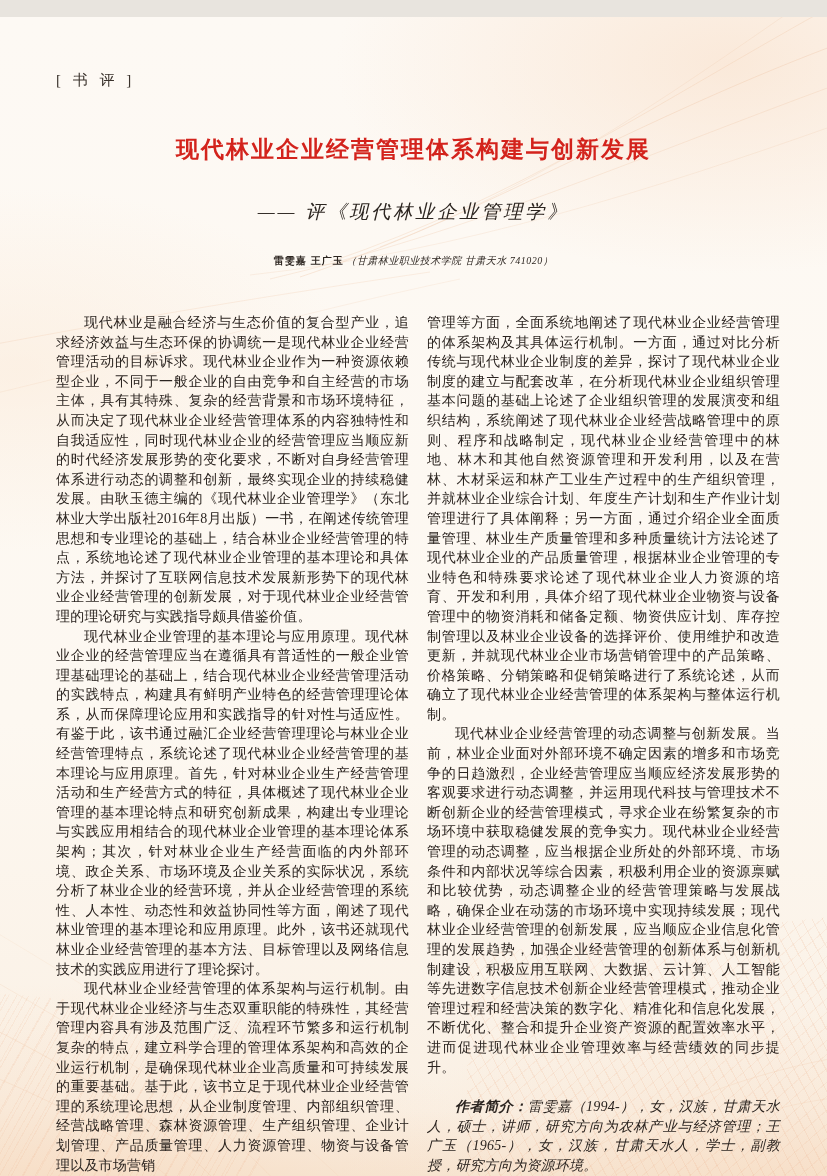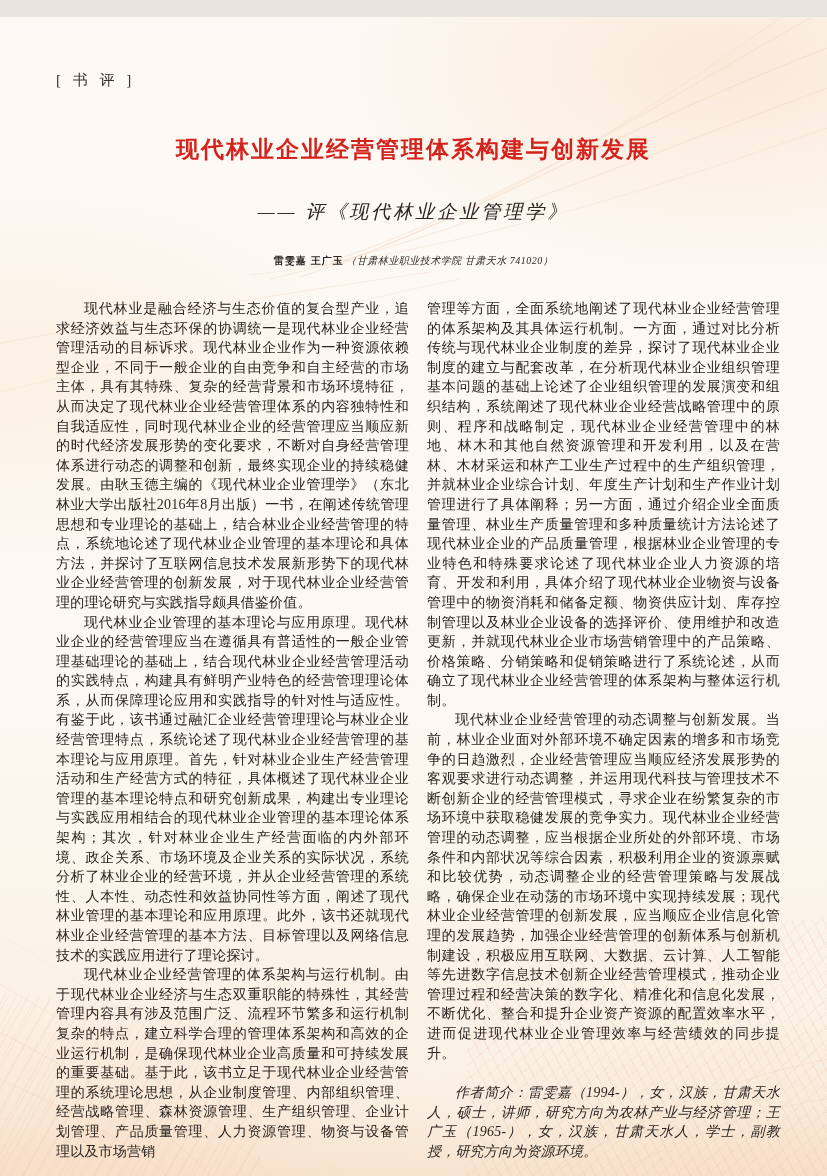--- a/index.html
+++ b/index.html
@@ -43,33 +43,33 @@
   }
   .authors{
     position:absolute; top:237px; left:0; width:100%; text-align:center;
     font-size:10px; color:#2c2520;
   }
   .authors .names{
     font-family:"Liberation Sans","DejaVu Sans",sans-serif; font-weight:bold; letter-spacing:1px;
   }
   .authors .affil{ font-style:italic; letter-spacing:0.5px; }
   .content{
-    position:absolute; left:56px; top:282px; width:724px;
+    position:absolute; left:56px; top:296px; width:724px;
     display:flex; gap:18px;
   }
   .col{ flex:1 1 0; }
   .col p{
     margin:0; font-size:14px; line-height:19.6px; text-align:justify;
     color:#2b2420; letter-spacing:0.2px;
   }
   .indent{ text-indent:2em; }
   .bio{
     margin-top:20px !important; font-style:italic; color:#332a24;
   }
-  .bio .bio-label{ font-weight:normal; }
+  .bio .bio-label{ font-weight:bold; }
 </style>
 </head>
 <body>
 
 <div class="page">
 
   <div class="swirls">
     <svg width="827" height="1176" viewBox="0 0 827 1176" xmlns="http://www.w3.org/2000/svg">
       <g fill="none" stroke="#eec3a2" stroke-width="1">
         <path d="M300,260 C 480,200 620,110 830,30" opacity="0.35"></path>

